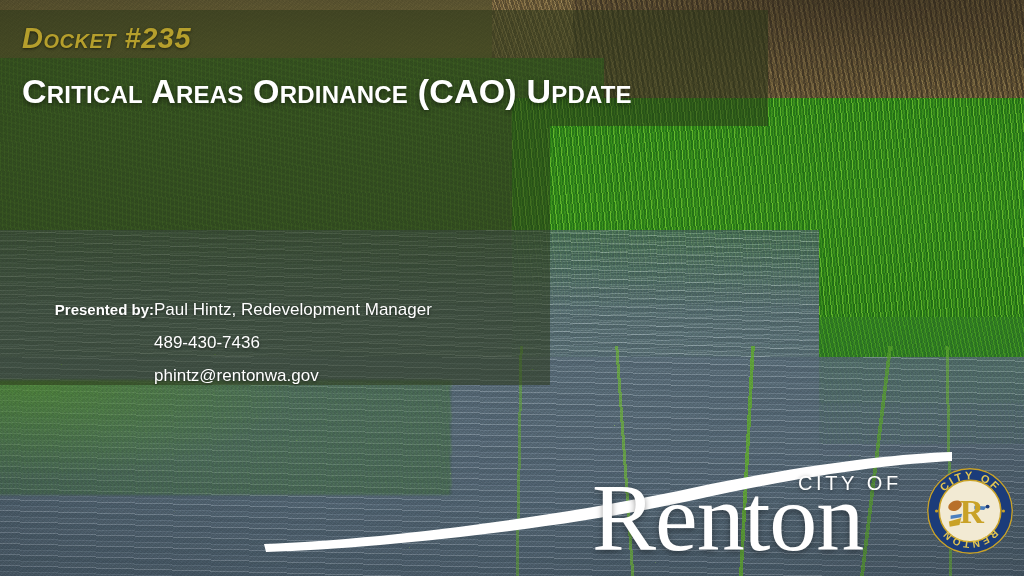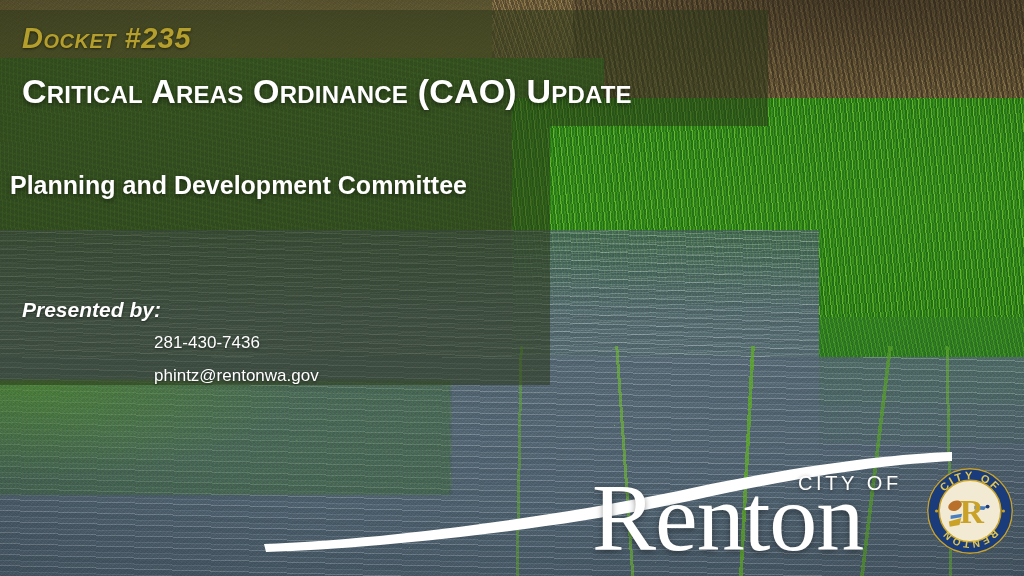--- a/index.html
+++ b/index.html
@@ -247,26 +247,25 @@
   .presenter-block { position: absolute; left: 22px; top: 293px; }
   .presenter-row {
     display: flex;
     align-items: baseline;
     line-height: 33px;
     white-space: nowrap;
   }
   .presenter-label {
     font-family: "Liberation Sans", sans-serif;
     font-weight: 700;
-    font-size: 21px;
+    font-size: 15px;
     color: #ffffff;
     text-shadow: 0 1px 3px rgba(0,0,0,.55);
     width: 132px;
     flex: 0 0 132px;
-    font-style: italic;
   }
   .presenter-value {
     font-family: "Liberation Sans", sans-serif;
     font-weight: 400;
     font-size: 17px;
     color: #ffffff;
     text-shadow: 0 1px 3px rgba(0,0,0,.55);
   }
 
   
@@ -319,30 +318,30 @@
   <div class="panel panel-top"></div>
   <div class="panel panel-bottom"></div>
 
   <div class="text-layer">
 
     <div class="eyebrow">Docket #235</div>
 
     <h1 class="title">Critical Areas Ordinance (CAO) Update</h1>
 
     <div class="subtitle-block">
-      <div class="subtitle-line">Planning and Development Committee</div>
     </div>
 
     <div class="presenter-block">
       <div class="presenter-row">
         <span class="presenter-label">Presented by:</span>
+        <span class="presenter-value">Paul Hintz, Redevelopment Manager</span>
       </div>
       <div class="presenter-row">
         <span class="presenter-label"></span>
-        <span class="presenter-value">281-430-7436</span>
+        <span class="presenter-value">489-430-7436</span>
       </div>
       <div class="presenter-row">
         <span class="presenter-label"></span>
         <span class="presenter-value">phintz@rentonwa.gov</span>
       </div>
     </div>
   </div>
 
   <div class="logo">
 

